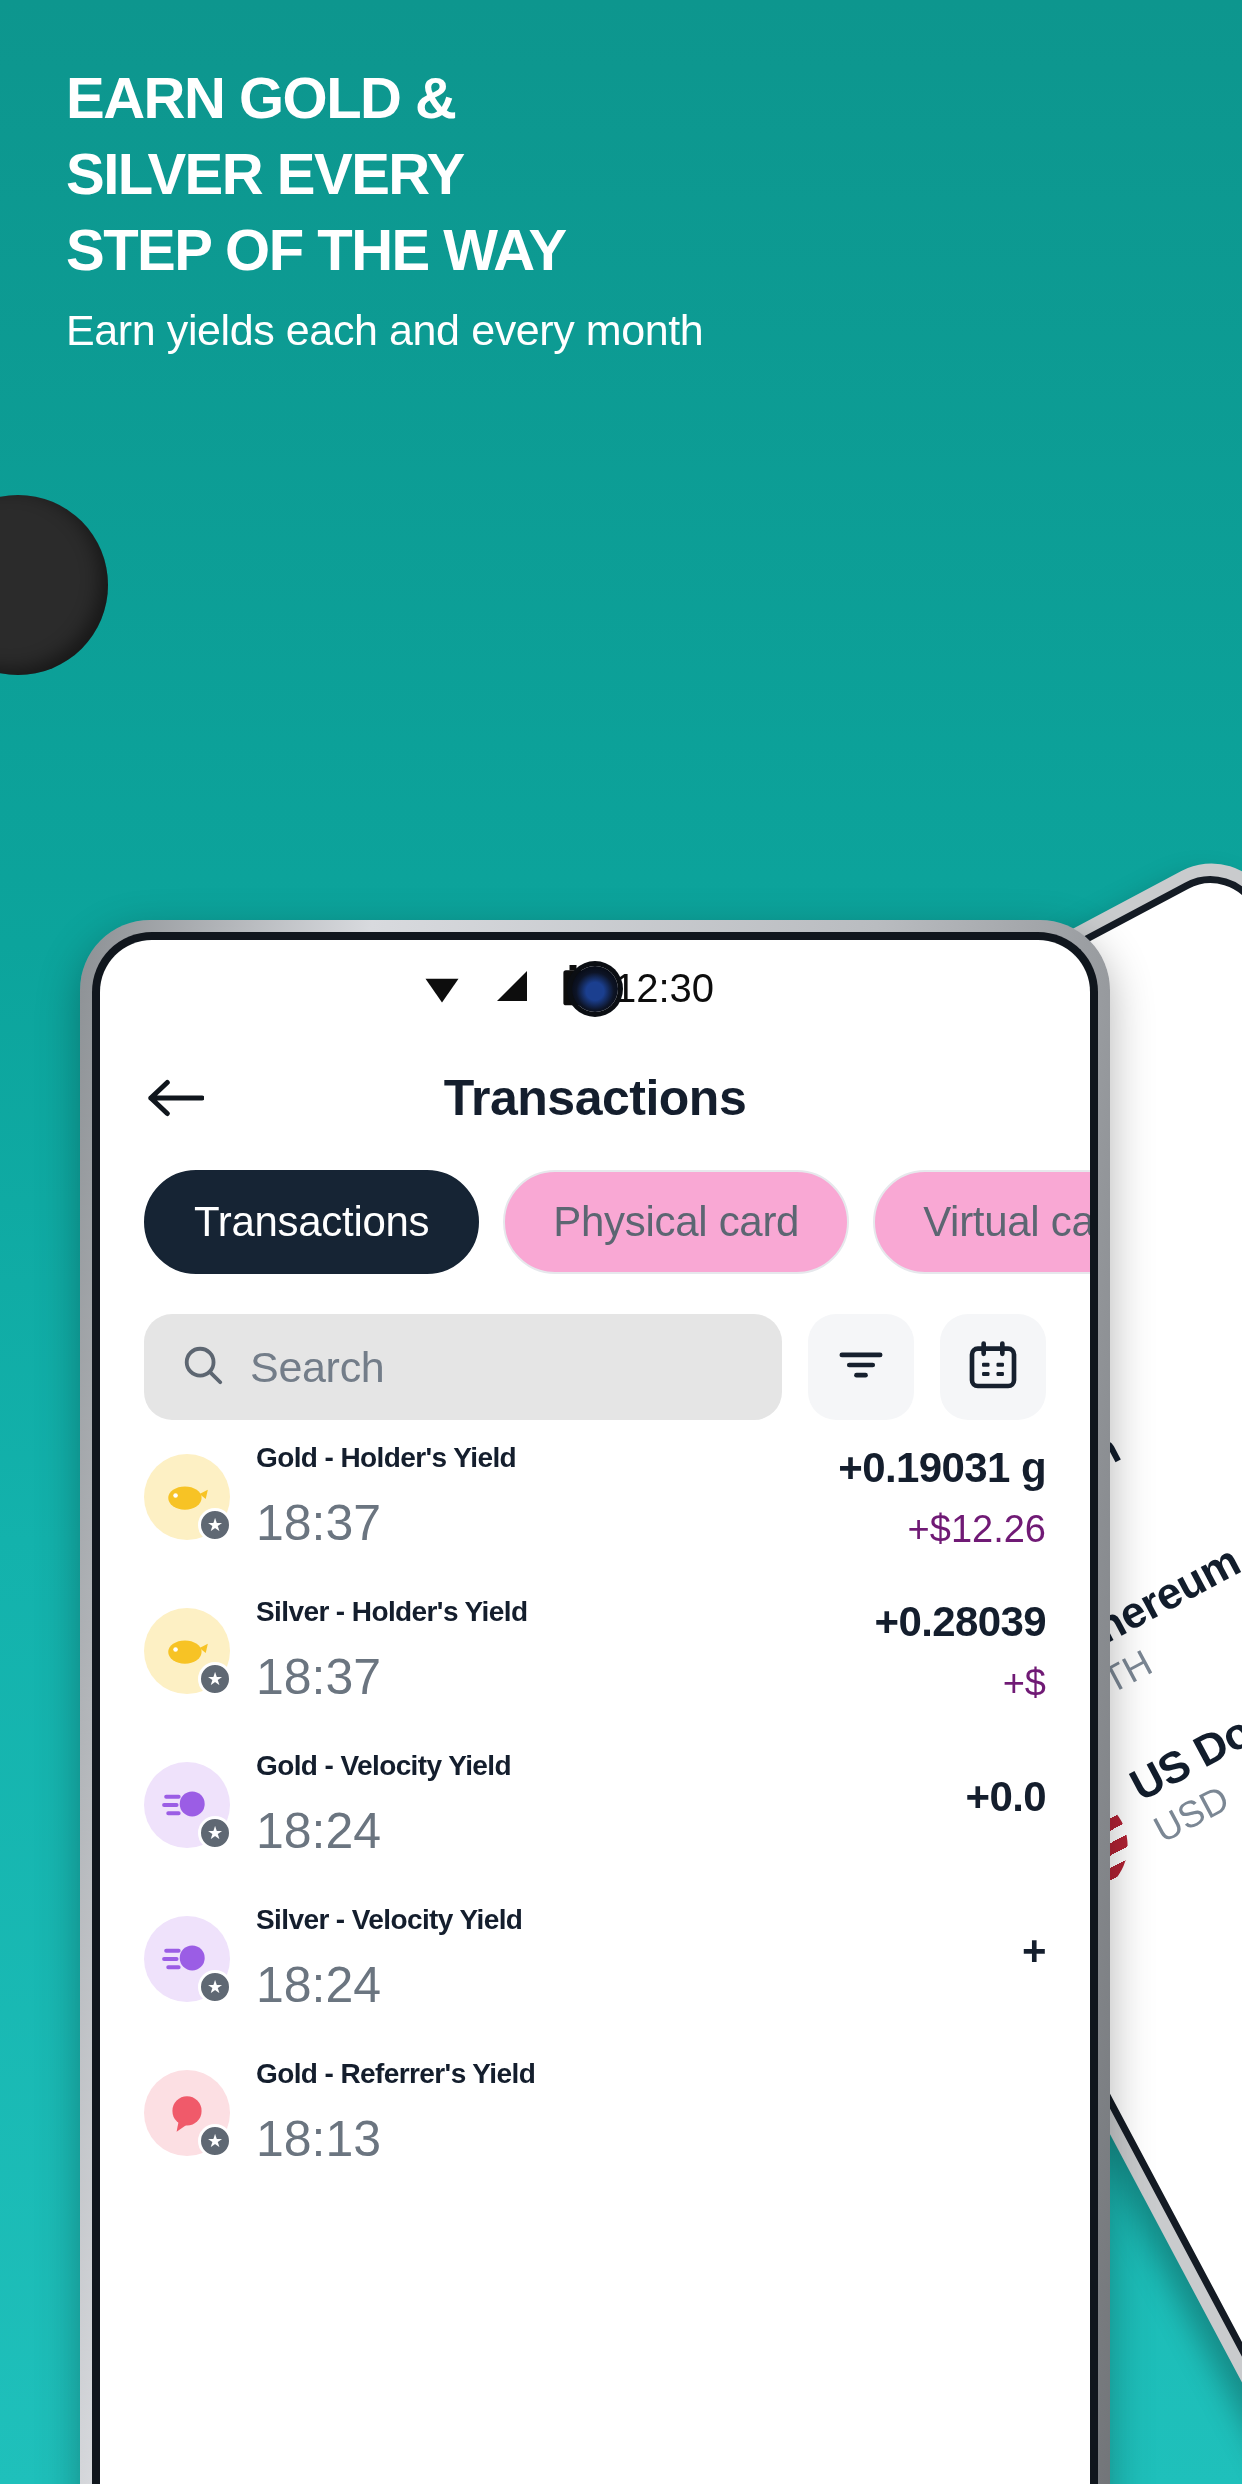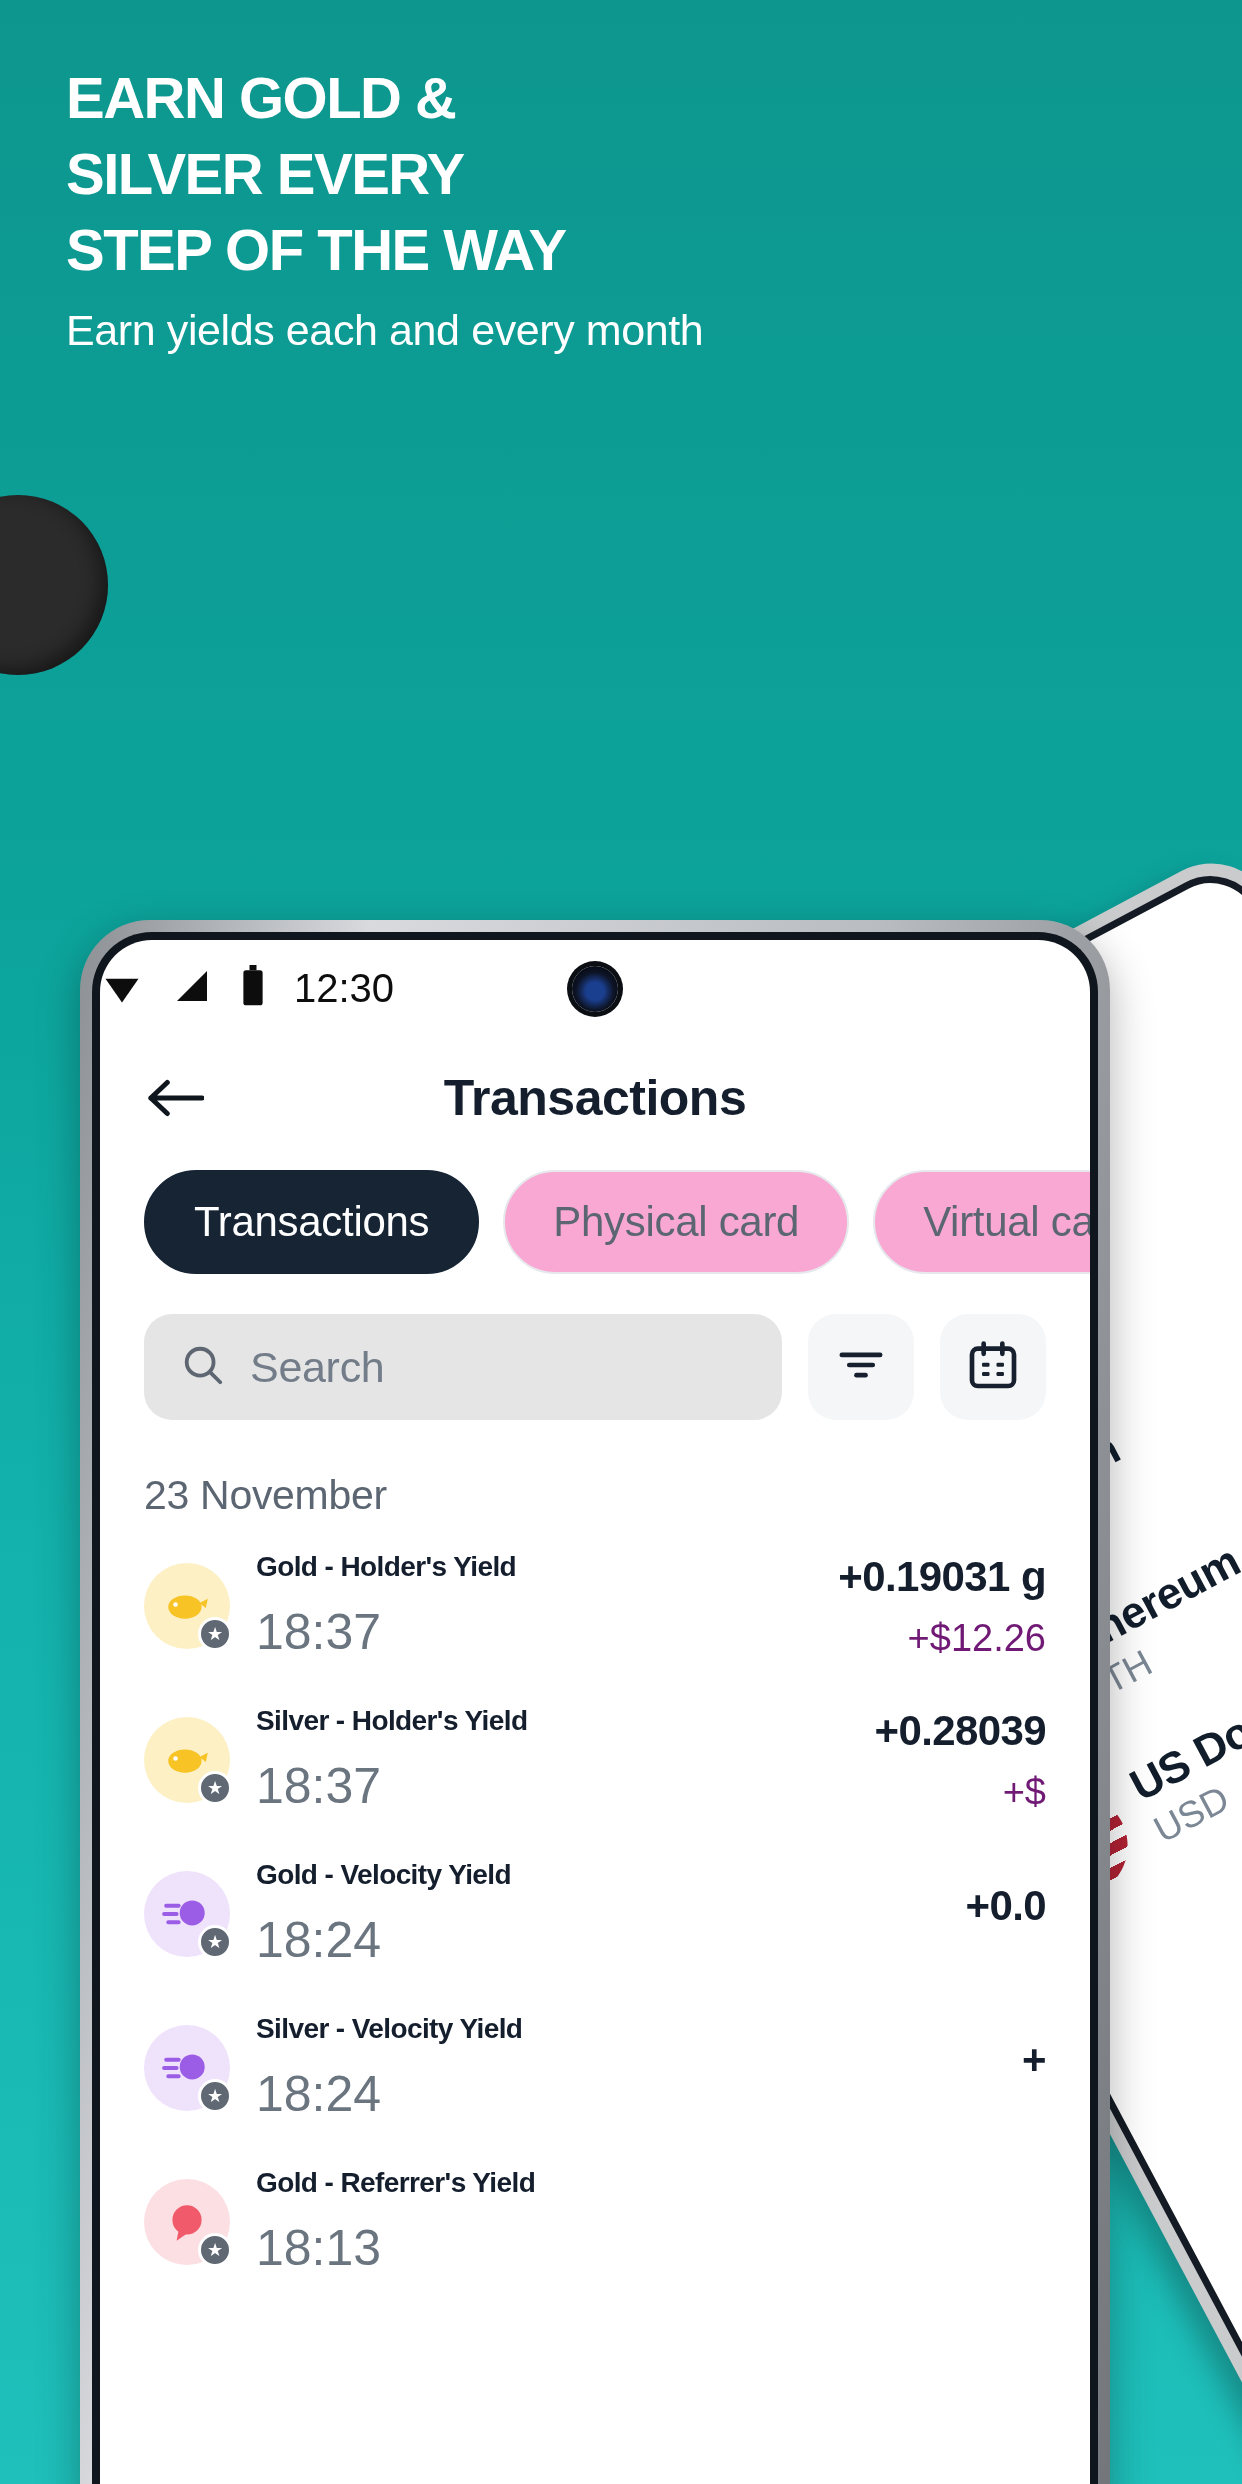--- a/index.html
+++ b/index.html
@@ -115,21 +115,21 @@
     background:#ffffff;
     border:8px solid #10161d;
     border-bottom:none;
     overflow:hidden;
     position:relative;
   }
 
   
   #status-bar {
     height:96px;
-    display:flex; align-items:center; justify-content:flex-start;
+    display:flex; align-items:center; justify-content:center;
     padding:0 56px 0 0; gap:30px;
     position:relative;
   }
   #punch-hole {
     position:absolute; left:50%; top:26px; transform:translateX(-50%);
     width:46px; height:46px; border-radius:50%;
     background:radial-gradient(circle at 50% 55%, #1b3f8f 0 26%, #0d1426 55%, #000 100%);
     box-shadow:0 0 0 5px #0b0e13;
   }
   #status-icons { display:flex; align-items:center; gap:28px; }
@@ -368,21 +368,20 @@
               <rect x="7.3" y="11" width="3.2" height="1.7" rx=".5"></rect>
               <rect x="13.5" y="11" width="3.2" height="1.7" rx=".5"></rect>
               <rect x="7.3" y="15" width="3.2" height="1.7" rx=".5"></rect>
               <rect x="13.5" y="15" width="3.2" height="1.7" rx=".5"></rect>
             </g>
           </svg>
         </span>
       </div>
     </div>
 
-    <div id="date-header">23 November</div>
 
     <div>
 
       <div class="tx-row">
         <div class="tx-ic ic-gold">
           <svg width="50" height="50" viewBox="0 0 24 24" aria-hidden="true">
             <ellipse cx="11" cy="12.5" rx="8" ry="5.6" fill="#f7c325"></ellipse>
             <path d="M18 10.5 L22 8.5 L21 13 Z" fill="#f7c325"></path>
             <circle cx="6.5" cy="11.3" r="1.1" fill="#fff"></circle>
           </svg>

